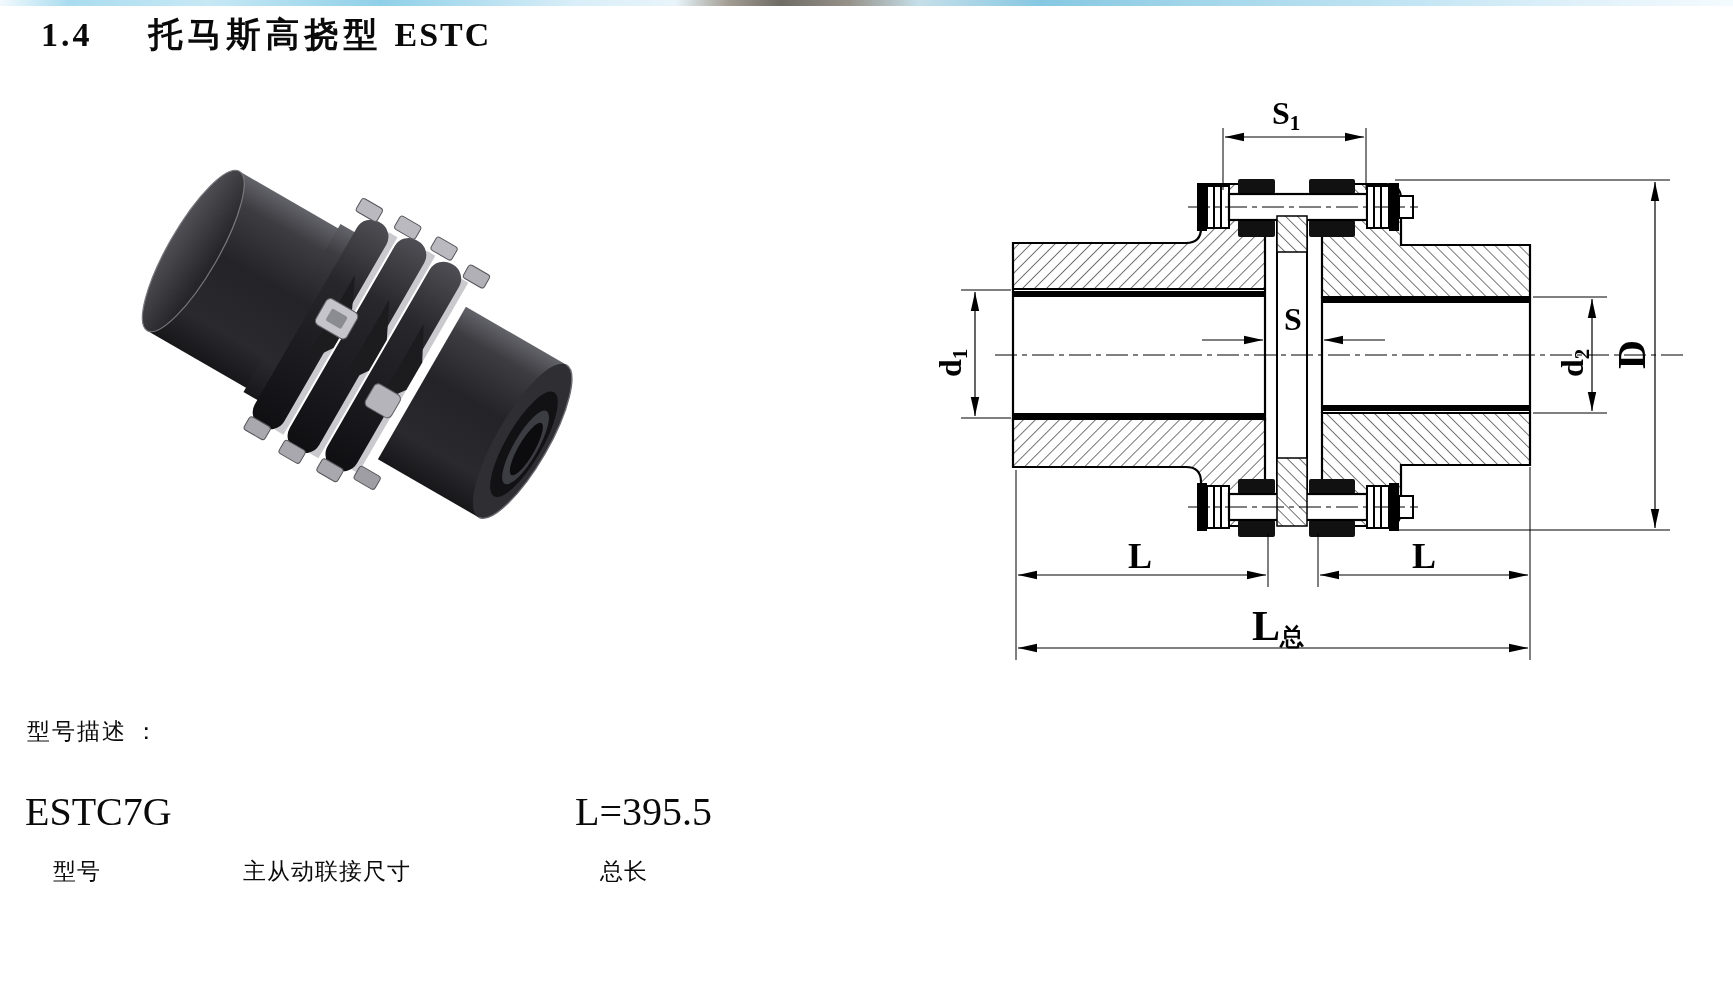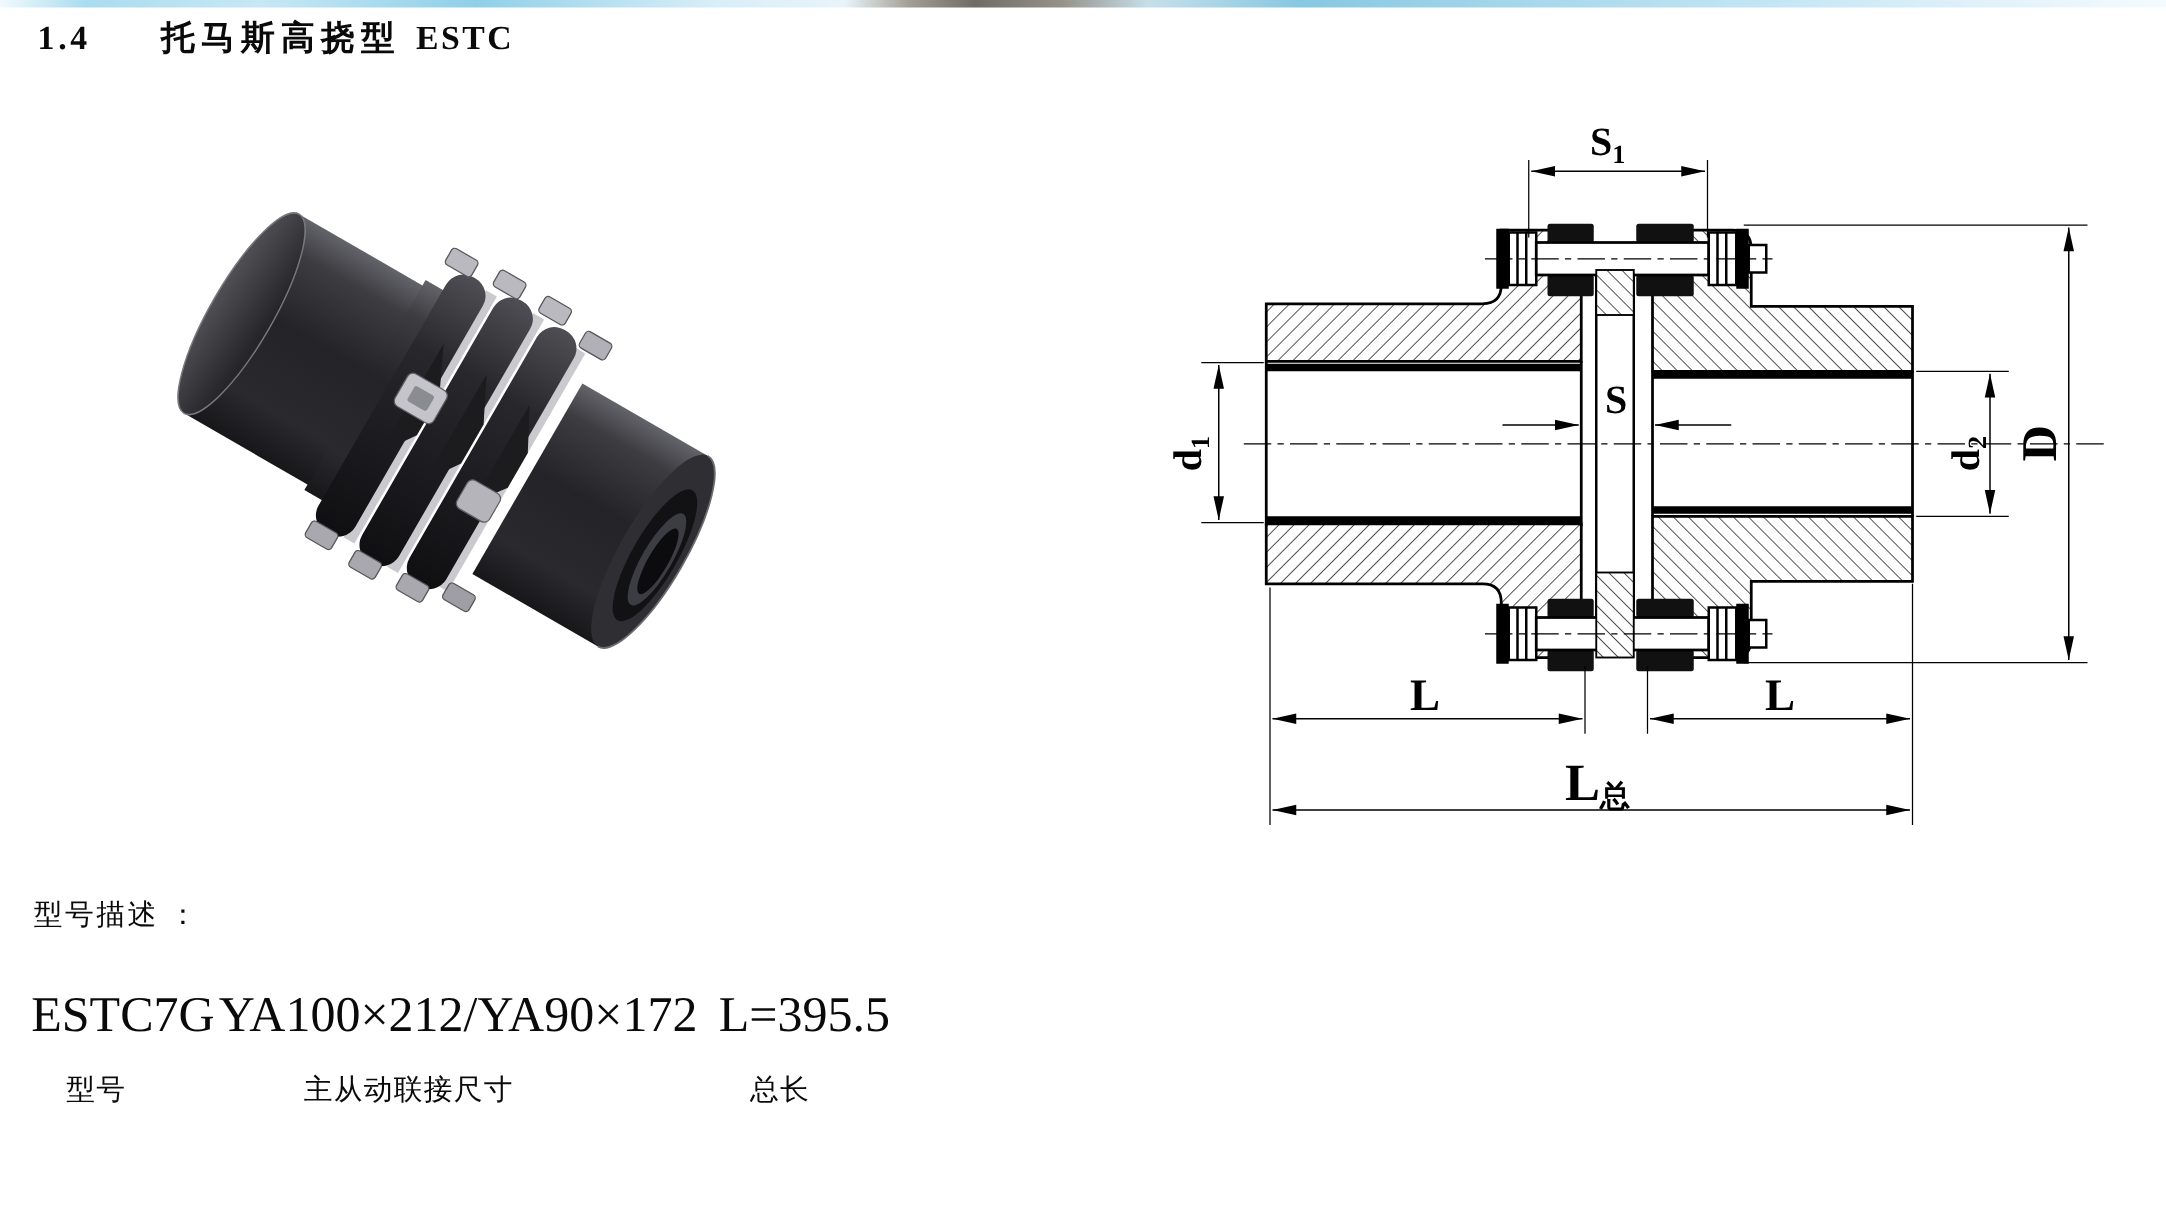--- a/index.html
+++ b/index.html
@@ -2,21 +2,21 @@
 <html><head>
 <meta charset="utf-8">
 <style>
   html,body{margin:0;padding:0;}
   body{width:1733px;height:982px;background:#ffffff;position:relative;overflow:hidden;
        font-family:"Liberation Serif", serif;color:#0a0a0a;}
   .topbar{position:absolute;left:0;top:0;width:1733px;height:6px;
     background:linear-gradient(90deg,#f2fafd 0%,#a9dcef 4%,#c7e8f5 12%,#8fd0e8 22%,
       #d8eef8 33%,#e8f4fa 39%,#a39e94 42%,#6f6c66 45%,#96928a 49%,#c6dfe9 53%,
       #86c8e2 60%,#a5d7eb 70%,#c4e6f4 82%,#e2f2fa 92%,#f4fbfe 100%);}
-  .title{position:absolute;left:30px;top:12px;font-size:27px;font-weight:bold;
+  .title{position:absolute;left:41px;top:12px;font-size:34px;font-weight:bold;
     white-space:nowrap;letter-spacing:0;}
   .title .num{margin-right:56px;letter-spacing:3px;}
   .title .cname{letter-spacing:5px;}
   .title .code{margin-left:12px;letter-spacing:2px;}
   .desc-heading{position:absolute;left:27px;top:716px;font-size:23px;letter-spacing:2px;white-space:nowrap;}
   .model-line{position:absolute;left:0;top:788px;width:760px;height:42px;font-size:40px;}
   .model-line span{position:absolute;white-space:nowrap;}
   .model-line .m{left:25px;}
   .model-line .c{left:175px;}
   .model-line .t{left:575px;}
@@ -209,21 +209,20 @@
     <text x="1128" y="568" font-size="36"><tspan>L</tspan></text>
     <text x="1412" y="568" font-size="36"><tspan>L</tspan></text>
     <text x="1252" y="640" font-size="42"><tspan>L</tspan><tspan font-size="24" dy="5">总</tspan></text>
   </g>
 </svg>
 
 <div class="desc-heading">型号描述 ：</div>
 
 <div class="model-line">
   <span class="m">ESTC7G</span>
-  <span class="c">YA100×212/YA90×172</span>
   <span class="t">L=395.5</span>
 </div>
 
 <div class="caption-line">
   <span class="m">型号</span>
   <span class="c">主从动联接尺寸</span>
   <span class="t">总长</span>
 </div>
 
 </body></html>

